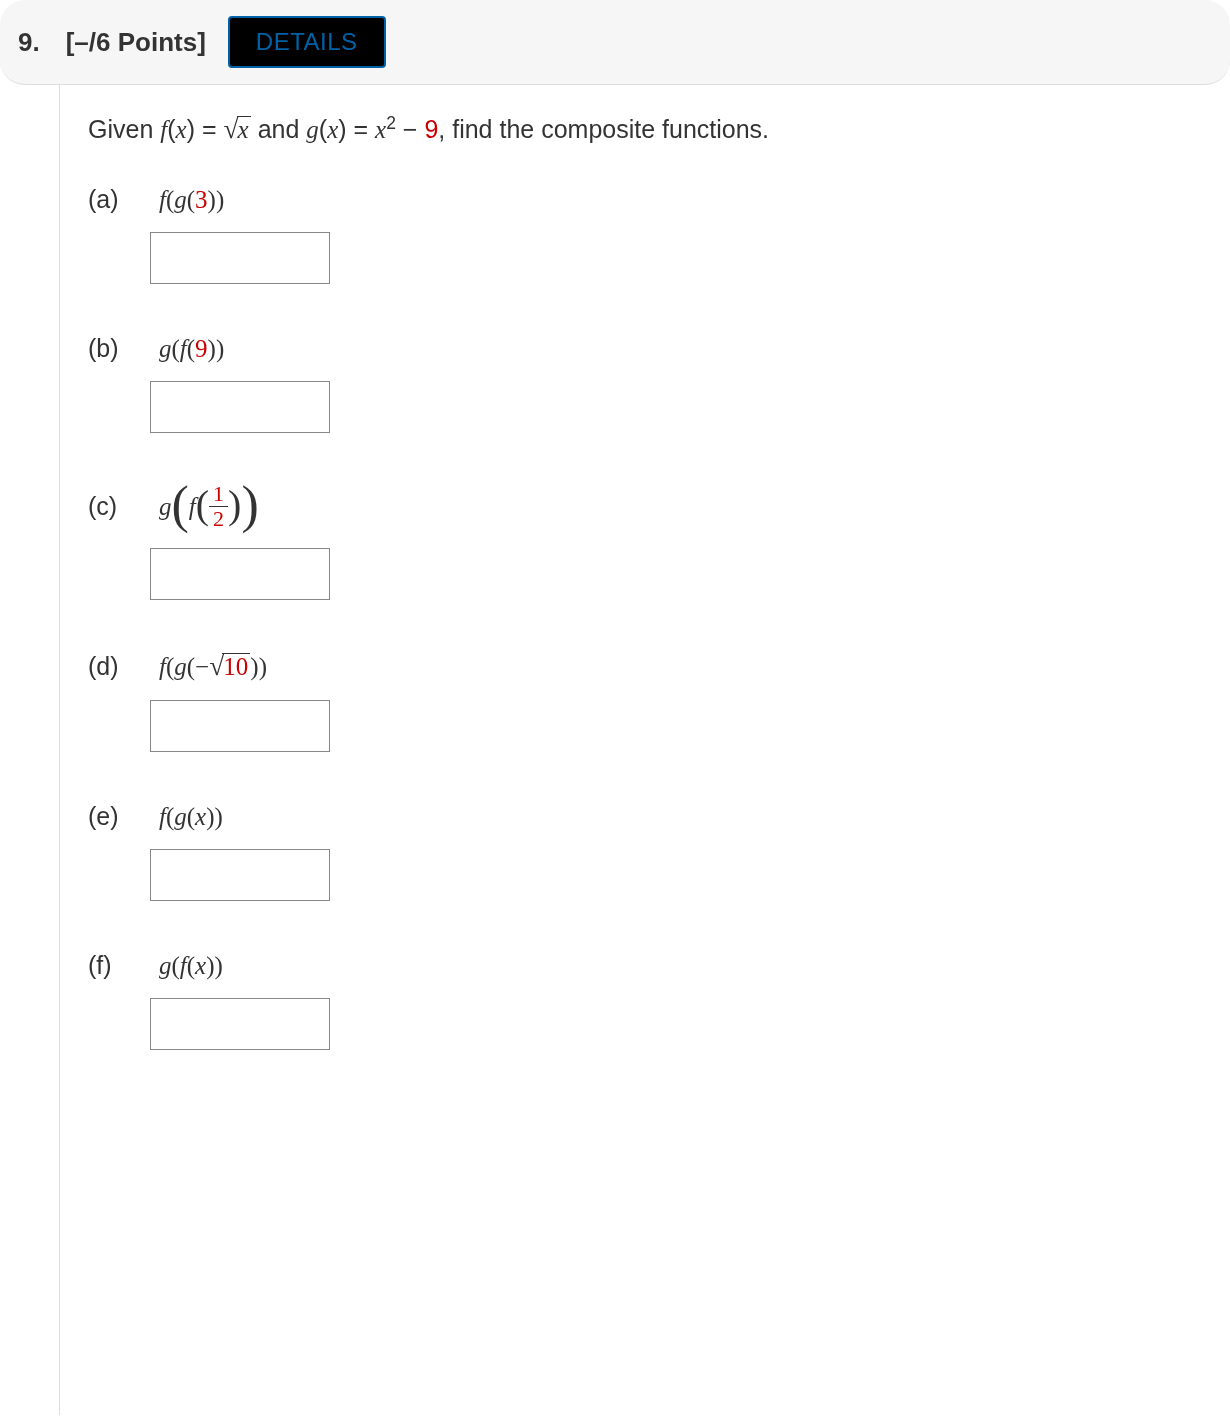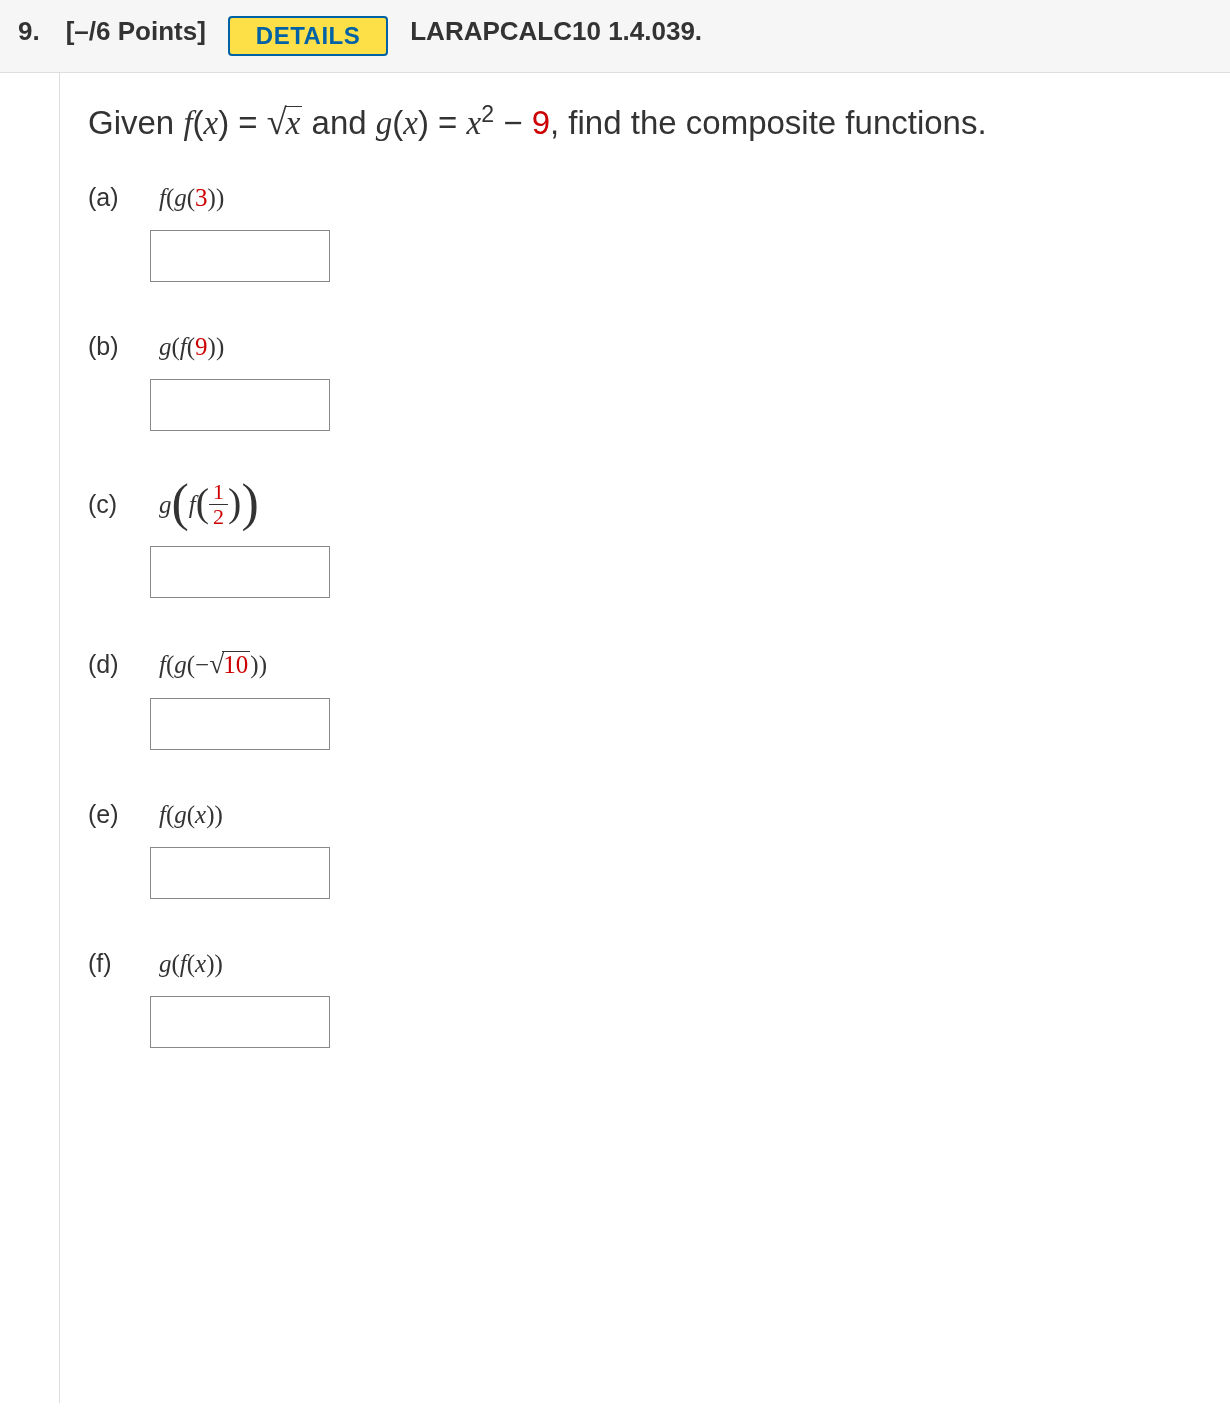--- a/index.html
+++ b/index.html
@@ -5,39 +5,40 @@
   * { box-sizing: border-box; }
   body {
     margin: 0;
     font-family: "Helvetica Neue", Helvetica, Arial, sans-serif;
     font-size: 24px;
     color: #333;
     background: #fff;
   }
   .header {
     display: flex;
-    align-items: flex-start;
+    align-items: center;
     background: #f6f6f6;
     border-bottom: 1px solid #ddd;
     padding: 16px 18px;
     gap: 22px;
+    border-radius: 25px;
   }
   .qnum-points {
     font-weight: 700;
     font-size: 26px;
     color: #333;
     white-space: nowrap;
   }
   .details-btn {
     border: 2px solid #0062a6;
     color: #0062a6;
-    background: #fde047;
+    background: #000000;
     font-size: 24px;
-    font-weight: 700;
-    padding: 4px 26px;
+    font-weight: 400;
+    padding: 10px 26px;
     border-radius: 4px;
     cursor: pointer;
     letter-spacing: 0.5px;
     white-space: nowrap;
   }
   .source {
     font-weight: 700;
     font-size: 26px;
     color: #333;
     white-space: nowrap;
@@ -50,21 +51,21 @@
     flex-shrink: 0;
     border-right: 1px solid #ddd;
     background: #fff;
     min-height: 1330px;
   }
   .content {
     padding: 28px 28px 40px 28px;
   }
   .prompt {
     margin-bottom: 40px;
-    font-size: 33px;
+    font-size: 25px;
   }
   .mi { font-style: italic; font-family: "Times New Roman", serif; }
   .red { color: #cc0000; }
   .sqrt-wrap {
     display: inline-block;
     position: relative;
     vertical-align: baseline;
     font-family: "Times New Roman", serif;
   }
   .sqrt-sym {
@@ -137,21 +138,20 @@
   }
   .fraccol .num { padding: 0 4px 1px 4px; }
   .fraccol .den { border-top: 1.5px solid #333; padding: 1px 4px 0 4px; }
 </style>
 </head>
 <body>
 
 <div class="header">
   <span class="qnum-points">9. [–/6 Points]</span>
   <button class="details-btn">DETAILS</button>
-  <span class="source">LARAPCALC10 1.4.039.</span>
 </div>
 
 <div class="body-wrap">
   <div class="gutter"></div>
   <div class="content">
 
     <div class="prompt">
       <span>Given </span><span class="mi">f</span>(<span class="mi">x</span><span>) = </span><span class="sqrt-wrap"><span class="sqrt-sym">√</span><span class="sqrt-rad"><span class="mi">x</span></span></span><span> and </span><span class="mi">g</span>(<span class="mi">x</span><span>) = </span><span class="mi">x</span><span class="sup">2</span><span> − </span><span class="red">9</span><span>, find the composite functions.</span>
     </div>
 

